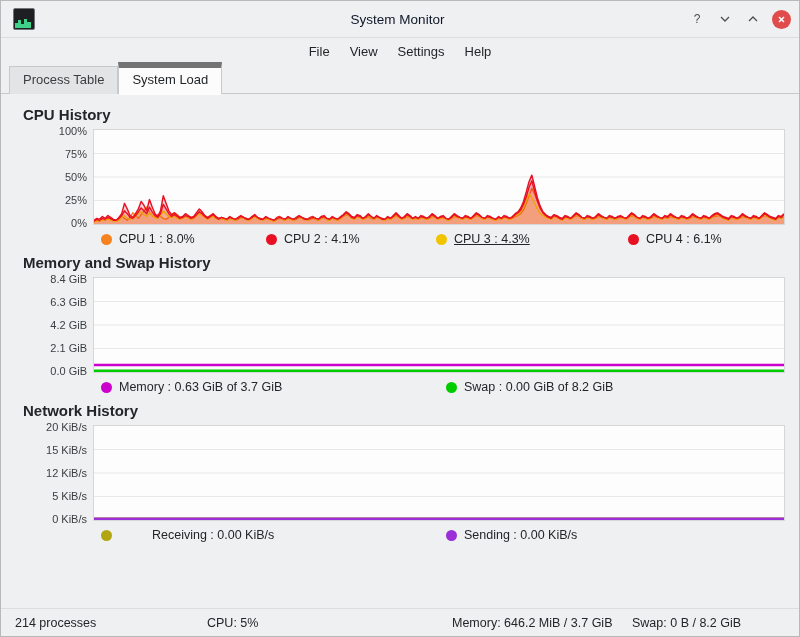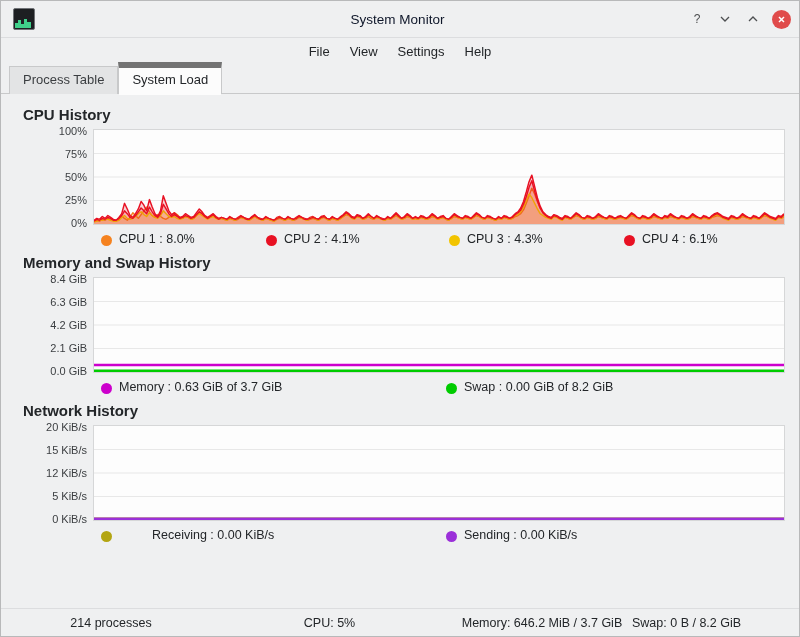--- a/index.html
+++ b/index.html
@@ -206,21 +206,21 @@
   }
   .legend {
     display: flex;
     margin-top: 7px;
     padding-left: 86px;
     font-size: 12.5px;
     color: #232629;
   }
   .legend-entry {
     display: flex;
-    align-items: flex-end;
+    align-items: center;
     gap: 7px;
   }
   .legend-dot {
     width: 11px;
     height: 11px;
     border-radius: 50%;
     flex: 0 0 11px;
   }
 
   .cpu-plot { height: 96px; }
@@ -233,21 +233,21 @@
     height: 28px;
     background: #eff0f1;
     border-top: 1px solid #dcdddf;
     display: flex;
     align-items: center;
     font-size: 12.5px;
     color: #232629;
     padding: 0 14px;
     box-sizing: border-box;
   }
-  .status-cell { white-space: nowrap; text-align: center; }
+  .status-cell { white-space: nowrap; }
 </style>
 </head>
 <body>
 
 <div class="window">
 
   <div class="titlebar">
     <div class="app-icon">
       <div class="peak" style="left:1px;width:3px;height:5px;"></div>
       <div class="peak" style="left:4px;width:3px;height:8px;"></div>
@@ -320,25 +320,25 @@
               <path d="M0.00 91.18 L2.65 89.30 L5.30 90.24 L7.95 88.36 L10.60 89.30 L13.25 87.42 L15.90 88.36 L18.55 90.24 L21.20 90.24 L23.86 88.36 L26.51 85.54 L29.16 80.84 L31.81 83.66 L34.46 87.42 L37.11 88.36 L39.76 85.54 L42.41 81.78 L45.06 78.02 L47.71 80.84 L50.36 83.66 L53.01 77.08 L55.66 81.78 L58.31 85.54 L60.96 87.42 L63.61 83.66 L66.27 74.26 L68.92 78.96 L71.57 83.66 L74.22 86.48 L76.87 84.60 L79.52 86.48 L82.17 88.36 L84.82 87.42 L87.47 85.54 L90.12 86.48 L92.77 88.36 L95.42 87.42 L98.07 84.60 L100.72 81.78 L103.37 83.66 L106.02 86.48 L108.67 88.36 L111.33 86.48 L113.98 84.60 L116.63 87.42 L119.28 89.30 L121.93 87.42 L124.58 88.36 L127.23 89.30 L129.88 87.42 L132.53 88.36 L135.18 89.30 L137.83 88.36 L140.48 86.48 L143.13 87.42 L145.78 89.30 L148.43 89.30 L151.08 87.42 L153.73 85.54 L156.39 87.42 L159.04 89.30 L161.69 89.30 L164.34 87.42 L166.99 88.36 L169.64 89.30 L172.29 90.24 L174.94 88.36 L177.59 87.42 L180.24 88.36 L182.89 89.30 L185.54 87.42 L188.19 88.36 L190.84 89.30 L193.49 88.36 L196.14 86.48 L198.80 87.42 L201.45 89.30 L204.10 89.30 L206.75 88.36 L209.40 87.42 L212.05 88.36 L214.70 89.30 L217.35 87.42 L220.00 86.48 L222.65 88.36 L225.30 89.30 L227.95 87.42 L230.60 88.36 L233.25 89.30 L235.90 87.42 L238.55 85.54 L241.20 82.72 L243.86 84.60 L246.51 87.42 L249.16 88.36 L251.81 85.54 L254.46 86.48 L257.11 88.36 L259.76 87.42 L262.41 84.60 L265.06 86.48 L267.71 88.36 L270.36 86.48 L273.01 87.42 L275.66 89.30 L278.31 89.30 L280.96 87.42 L283.61 88.36 L286.27 86.48 L288.92 83.66 L291.57 86.48 L294.22 88.36 L296.87 87.42 L299.52 84.60 L302.17 86.48 L304.82 88.36 L307.47 87.42 L310.12 88.36 L312.77 86.48 L315.42 87.42 L318.07 88.36 L320.72 87.42 L323.37 84.60 L326.02 86.48 L328.67 88.36 L331.33 87.42 L333.98 86.48 L336.63 88.36 L339.28 89.30 L341.93 87.42 L344.58 84.60 L347.23 86.48 L349.88 87.42 L352.53 88.36 L355.18 86.48 L357.83 87.42 L360.48 88.36 L363.13 86.48 L365.78 83.66 L368.43 85.54 L371.08 87.42 L373.73 88.36 L376.39 86.48 L379.04 87.42 L381.69 88.36 L384.34 89.30 L386.99 87.42 L389.64 88.36 L392.29 86.48 L394.94 87.42 L397.59 88.36 L400.24 87.42 L402.89 84.60 L405.54 82.72 L408.19 79.90 L410.84 74.26 L413.49 66.74 L416.14 57.34 L418.80 50.76 L421.45 61.10 L424.10 70.50 L426.75 78.02 L429.40 82.72 L432.05 85.54 L434.70 87.42 L437.35 88.36 L440.00 85.54 L442.65 86.48 L445.30 88.36 L447.95 89.30 L450.60 86.48 L453.25 87.42 L455.90 88.36 L458.55 86.48 L461.20 83.66 L463.86 85.54 L466.51 87.42 L469.16 88.36 L471.81 86.48 L474.46 87.42 L477.11 88.36 L479.76 87.42 L482.41 84.60 L485.06 86.48 L487.71 87.42 L490.36 88.36 L493.01 86.48 L495.66 87.42 L498.31 88.36 L500.96 87.42 L503.61 86.48 L506.27 87.42 L508.92 88.36 L511.57 86.48 L514.22 83.66 L516.87 85.54 L519.52 87.42 L522.17 88.36 L524.82 86.48 L527.47 87.42 L530.12 88.36 L532.77 87.42 L535.42 84.60 L538.07 86.48 L540.72 87.42 L543.37 88.36 L546.02 86.48 L548.67 87.42 L551.33 84.60 L553.98 86.48 L556.63 87.42 L559.28 88.36 L561.93 86.48 L564.58 87.42 L567.23 88.36 L569.88 87.42 L572.53 84.60 L575.18 86.48 L577.83 87.42 L580.48 88.36 L583.13 86.48 L585.78 87.42 L588.43 88.36 L591.08 86.48 L593.73 84.60 L596.39 83.66 L599.04 85.54 L601.69 87.42 L604.34 88.36 L606.99 89.30 L609.64 86.48 L612.29 87.42 L614.94 88.36 L617.59 87.42 L620.24 84.60 L622.89 86.48 L625.54 87.42 L628.19 88.36 L630.84 86.48 L633.49 87.42 L636.14 88.36 L638.80 86.48 L641.45 83.66 L644.10 85.54 L646.75 87.42 L649.40 88.36 L652.05 89.30 L654.70 86.48 L657.35 87.42 L660.00 84.60 L660 94 L0 94 Z" fill="#e81123" fill-opacity="0.18" stroke="none"></path>
               <path d="M0.00 91.18 L2.65 89.30 L5.30 90.24 L7.95 88.36 L10.60 89.30 L13.25 87.42 L15.90 88.36 L18.55 90.24 L21.20 90.24 L23.86 88.36 L26.51 85.54 L29.16 80.84 L31.81 83.66 L34.46 87.42 L37.11 88.36 L39.76 85.54 L42.41 81.78 L45.06 78.02 L47.71 80.84 L50.36 83.66 L53.01 77.08 L55.66 81.78 L58.31 85.54 L60.96 87.42 L63.61 83.66 L66.27 74.26 L68.92 78.96 L71.57 83.66 L74.22 86.48 L76.87 84.60 L79.52 86.48 L82.17 88.36 L84.82 87.42 L87.47 85.54 L90.12 86.48 L92.77 88.36 L95.42 87.42 L98.07 84.60 L100.72 81.78 L103.37 83.66 L106.02 86.48 L108.67 88.36 L111.33 86.48 L113.98 84.60 L116.63 87.42 L119.28 89.30 L121.93 87.42 L124.58 88.36 L127.23 89.30 L129.88 87.42 L132.53 88.36 L135.18 89.30 L137.83 88.36 L140.48 86.48 L143.13 87.42 L145.78 89.30 L148.43 89.30 L151.08 87.42 L153.73 85.54 L156.39 87.42 L159.04 89.30 L161.69 89.30 L164.34 87.42 L166.99 88.36 L169.64 89.30 L172.29 90.24 L174.94 88.36 L177.59 87.42 L180.24 88.36 L182.89 89.30 L185.54 87.42 L188.19 88.36 L190.84 89.30 L193.49 88.36 L196.14 86.48 L198.80 87.42 L201.45 89.30 L204.10 89.30 L206.75 88.36 L209.40 87.42 L212.05 88.36 L214.70 89.30 L217.35 87.42 L220.00 86.48 L222.65 88.36 L225.30 89.30 L227.95 87.42 L230.60 88.36 L233.25 89.30 L235.90 87.42 L238.55 85.54 L241.20 82.72 L243.86 84.60 L246.51 87.42 L249.16 88.36 L251.81 85.54 L254.46 86.48 L257.11 88.36 L259.76 87.42 L262.41 84.60 L265.06 86.48 L267.71 88.36 L270.36 86.48 L273.01 87.42 L275.66 89.30 L278.31 89.30 L280.96 87.42 L283.61 88.36 L286.27 86.48 L288.92 83.66 L291.57 86.48 L294.22 88.36 L296.87 87.42 L299.52 84.60 L302.17 86.48 L304.82 88.36 L307.47 87.42 L310.12 88.36 L312.77 86.48 L315.42 87.42 L318.07 88.36 L320.72 87.42 L323.37 84.60 L326.02 86.48 L328.67 88.36 L331.33 87.42 L333.98 86.48 L336.63 88.36 L339.28 89.30 L341.93 87.42 L344.58 84.60 L347.23 86.48 L349.88 87.42 L352.53 88.36 L355.18 86.48 L357.83 87.42 L360.48 88.36 L363.13 86.48 L365.78 83.66 L368.43 85.54 L371.08 87.42 L373.73 88.36 L376.39 86.48 L379.04 87.42 L381.69 88.36 L384.34 89.30 L386.99 87.42 L389.64 88.36 L392.29 86.48 L394.94 87.42 L397.59 88.36 L400.24 87.42 L402.89 84.60 L405.54 82.72 L408.19 79.90 L410.84 74.26 L413.49 66.74 L416.14 57.34 L418.80 50.76 L421.45 61.10 L424.10 70.50 L426.75 78.02 L429.40 82.72 L432.05 85.54 L434.70 87.42 L437.35 88.36 L440.00 85.54 L442.65 86.48 L445.30 88.36 L447.95 89.30 L450.60 86.48 L453.25 87.42 L455.90 88.36 L458.55 86.48 L461.20 83.66 L463.86 85.54 L466.51 87.42 L469.16 88.36 L471.81 86.48 L474.46 87.42 L477.11 88.36 L479.76 87.42 L482.41 84.60 L485.06 86.48 L487.71 87.42 L490.36 88.36 L493.01 86.48 L495.66 87.42 L498.31 88.36 L500.96 87.42 L503.61 86.48 L506.27 87.42 L508.92 88.36 L511.57 86.48 L514.22 83.66 L516.87 85.54 L519.52 87.42 L522.17 88.36 L524.82 86.48 L527.47 87.42 L530.12 88.36 L532.77 87.42 L535.42 84.60 L538.07 86.48 L540.72 87.42 L543.37 88.36 L546.02 86.48 L548.67 87.42 L551.33 84.60 L553.98 86.48 L556.63 87.42 L559.28 88.36 L561.93 86.48 L564.58 87.42 L567.23 88.36 L569.88 87.42 L572.53 84.60 L575.18 86.48 L577.83 87.42 L580.48 88.36 L583.13 86.48 L585.78 87.42 L588.43 88.36 L591.08 86.48 L593.73 84.60 L596.39 83.66 L599.04 85.54 L601.69 87.42 L604.34 88.36 L606.99 89.30 L609.64 86.48 L612.29 87.42 L614.94 88.36 L617.59 87.42 L620.24 84.60 L622.89 86.48 L625.54 87.42 L628.19 88.36 L630.84 86.48 L633.49 87.42 L636.14 88.36 L638.80 86.48 L641.45 83.66 L644.10 85.54 L646.75 87.42 L649.40 88.36 L652.05 89.30 L654.70 86.48 L657.35 87.42 L660.00 84.60" fill="none" stroke="#e81123" stroke-width="1.4" stroke-linejoin="round"></path>
             </svg>
         </div>
       </div>
       <div class="legend">
         <div class="legend-entry" style="width:165px;">
           <span class="legend-dot" style="background: rgb(245, 130, 31);"></span>
           <span>CPU 1 : 8.0%</span>
         </div>
-        <div class="legend-entry" style="width:183px;">
+        <div class="legend-entry" style="width:170px;">
           <span class="legend-dot" style="background: rgb(232, 17, 35);"></span>
           <span>CPU 2 : 4.1%</span>
         </div>
-        <div class="legend-entry" style="width:175px;">
+        <div class="legend-entry" style="width:192px;text-decoration:underline;">
           <span class="legend-dot" style="background: rgb(242, 196, 0);"></span>
           <span>CPU 3 : 4.3%</span>
         </div>
         <div class="legend-entry">
           <span class="legend-dot" style="background: rgb(232, 17, 35);"></span>
           <span>CPU 4 : 6.1%</span>
         </div>
       </div>
     </div>
 

